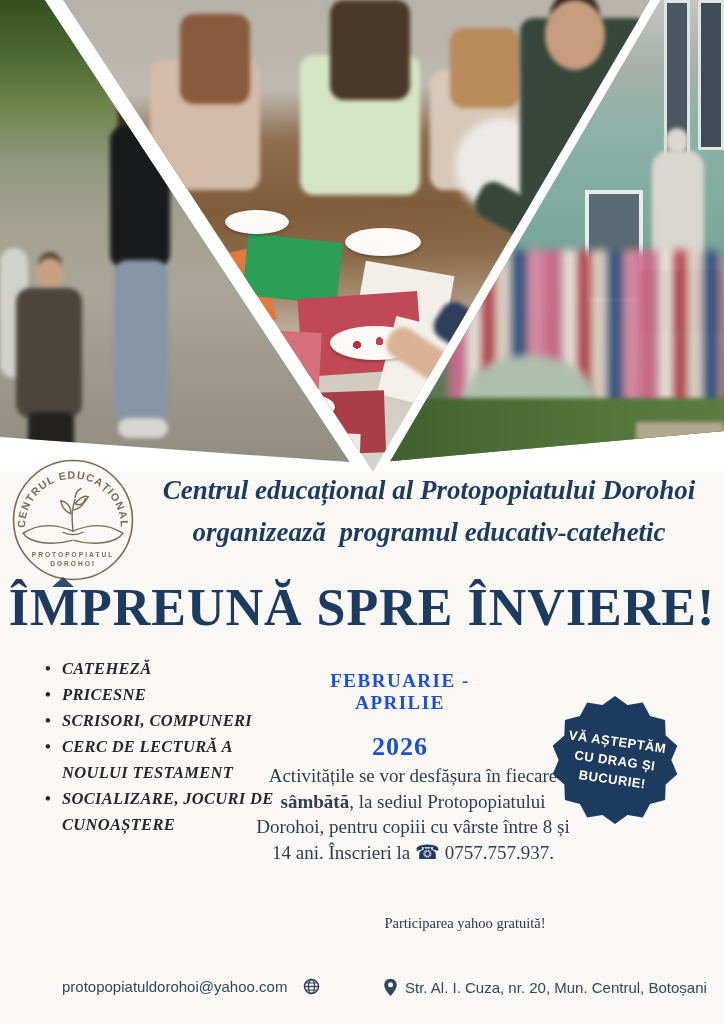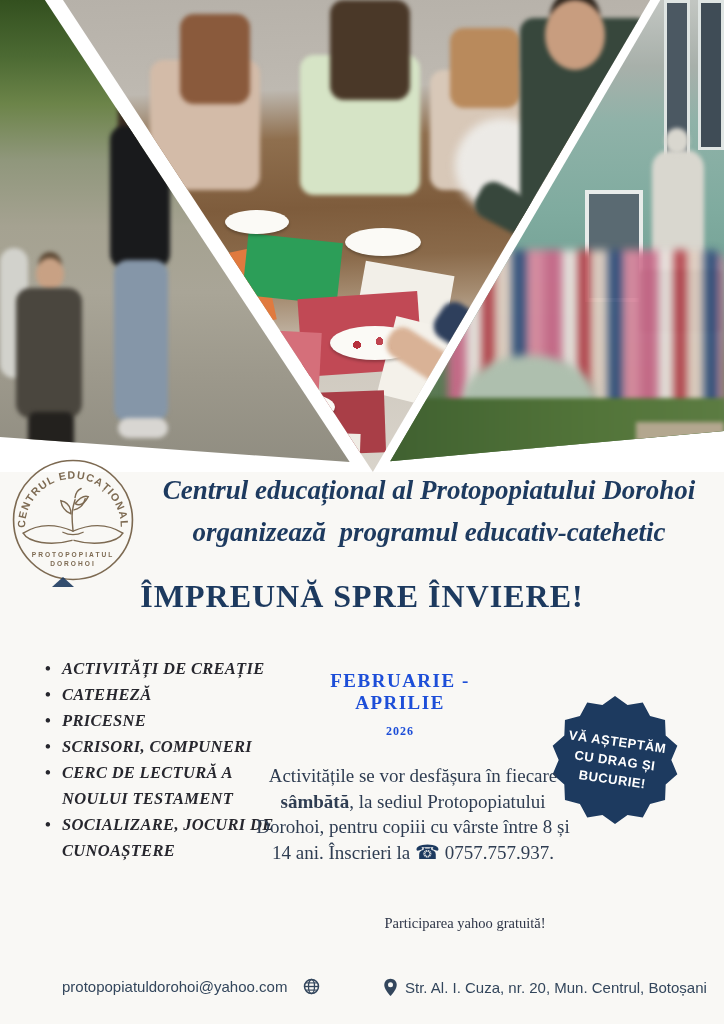--- a/index.html
+++ b/index.html
@@ -35,35 +35,35 @@
   .logo{position:absolute;left:10px;top:457px;width:126px;height:126px;}
   .logo-notch{position:absolute;left:52px;top:577px;width:22px;height:10px;background:var(--navy);
     clip-path:polygon(50% 0,100% 100%,0 100%);opacity:.9;}
 
   
   .intro{position:absolute;left:148px;top:469px;width:562px;text-align:center;
     font-family:"Liberation Serif",serif;font-weight:bold;font-style:italic;
     font-size:27px;line-height:42px;color:var(--navy);}
   .intro-line{white-space:pre-wrap;}
   .heading{position:absolute;left:0;right:0;top:578px;text-align:center;
-    font-family:"Liberation Serif",serif;font-weight:bold;font-size:32px;
+    font-family:"Liberation Serif",serif;font-weight:bold;font-size:52px;
     letter-spacing:1px;color:var(--navy);}
 
   
   .activities{position:absolute;left:44px;top:656px;width:240px;list-style:none;}
   .activity{position:relative;padding-left:18px;font-family:"Liberation Serif",serif;
     font-weight:bold;font-style:italic;font-size:16.5px;line-height:26px;
     letter-spacing:.3px;color:var(--ink);}
   .activity::before{content:"\2022";position:absolute;left:1px;top:0;font-style:normal;}
 
   
   .period{position:absolute;left:288px;top:670px;width:224px;text-align:center;
     font-family:"Liberation Serif",serif;font-weight:bold;color:#1d4ed8;}
   .period-l1{font-size:19px;letter-spacing:1.5px;}
-  .period-l2{font-size:12px;margin-top:10px;letter-spacing:1px;}
+  .period-l2{font-size:26px;margin-top:18px;letter-spacing:1px;}
 
   
   .badge{position:absolute;left:551px;top:696px;width:128px;height:128px;background:var(--navy);
     clip-path:polygon(50% 0%,59.8% 7.1%,71.7% 5%,77.4% 15.6%,89.1% 18.8%,89.6% 30.9%,98.7% 38.9%,94% 50%,98.7% 61.1%,89.6% 69.1%,89.1% 81.2%,77.4% 84.4%,71.7% 95%,59.8% 92.9%,50% 100%,40.2% 92.9%,28.3% 95%,22.6% 84.4%,10.9% 81.2%,10.4% 69.1%,1.3% 61.1%,6% 50%,1.3% 38.9%,10.4% 30.9%,10.9% 18.8%,22.6% 15.6%,28.3% 5%,40.2% 7.1%);}
   .badge-text{position:absolute;inset:0;display:flex;flex-direction:column;align-items:center;
     justify-content:center;gap:4px;transform:rotate(8deg);
     font-family:"Liberation Sans",sans-serif;font-weight:bold;font-size:13px;
     letter-spacing:.5px;color:var(--white);text-align:center;}
 
   
@@ -170,21 +170,20 @@
 
   <div class="intro">
     <div class="intro-line">Centrul educațional al Protopopiatului Dorohoi</div>
     <div class="intro-line">organizează  programul educativ-catehetic</div>
   </div>
 
   <div class="heading">ÎMPREUNĂ SPRE ÎNVIERE!</div>
 
   <ul class="activities">
 
-      <li class="activity"><span>ACTIVITĂȚI DE CREAȚIE</span></li>
 
       <li class="activity"><span>CATEHEZĂ</span></li>
 
       <li class="activity"><span>PRICESNE</span></li>
 
 
 
       <li class="activity"><span>SCRISORI, COMPUNERI</span></li>
 
       <li class="activity"><span>CERC DE LECTURĂ A NOULUI TESTAMENT</span></li>

